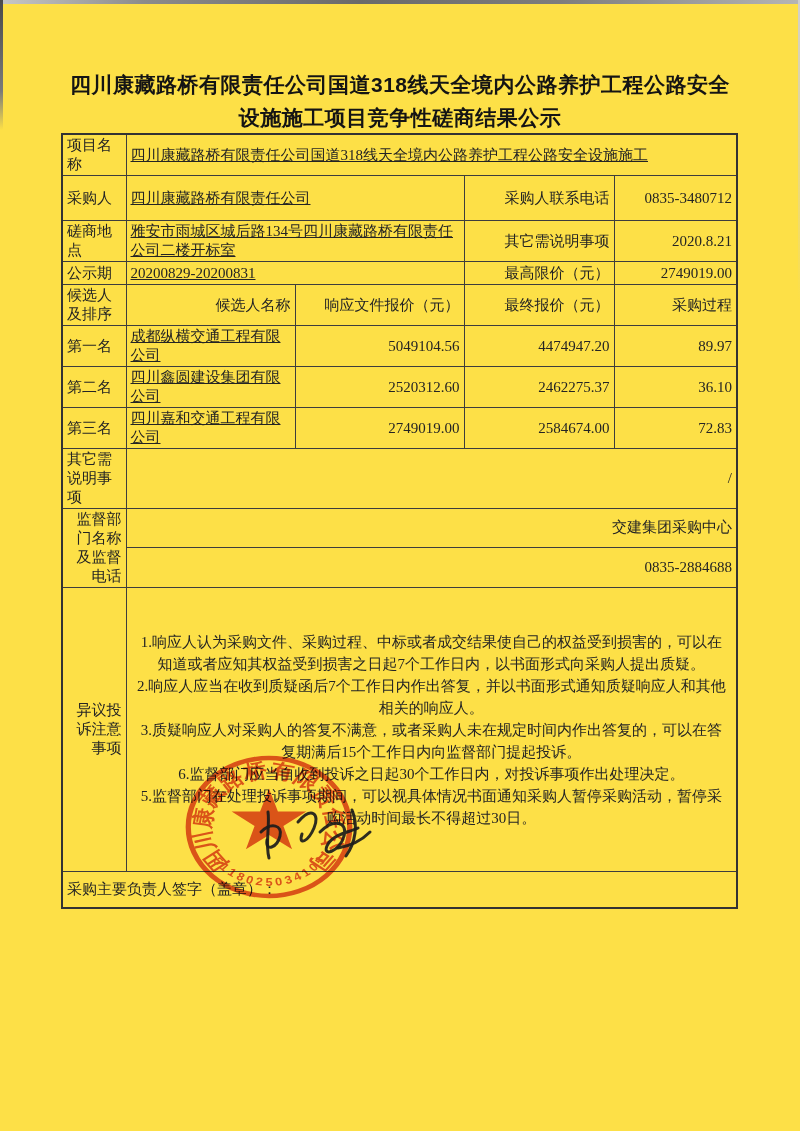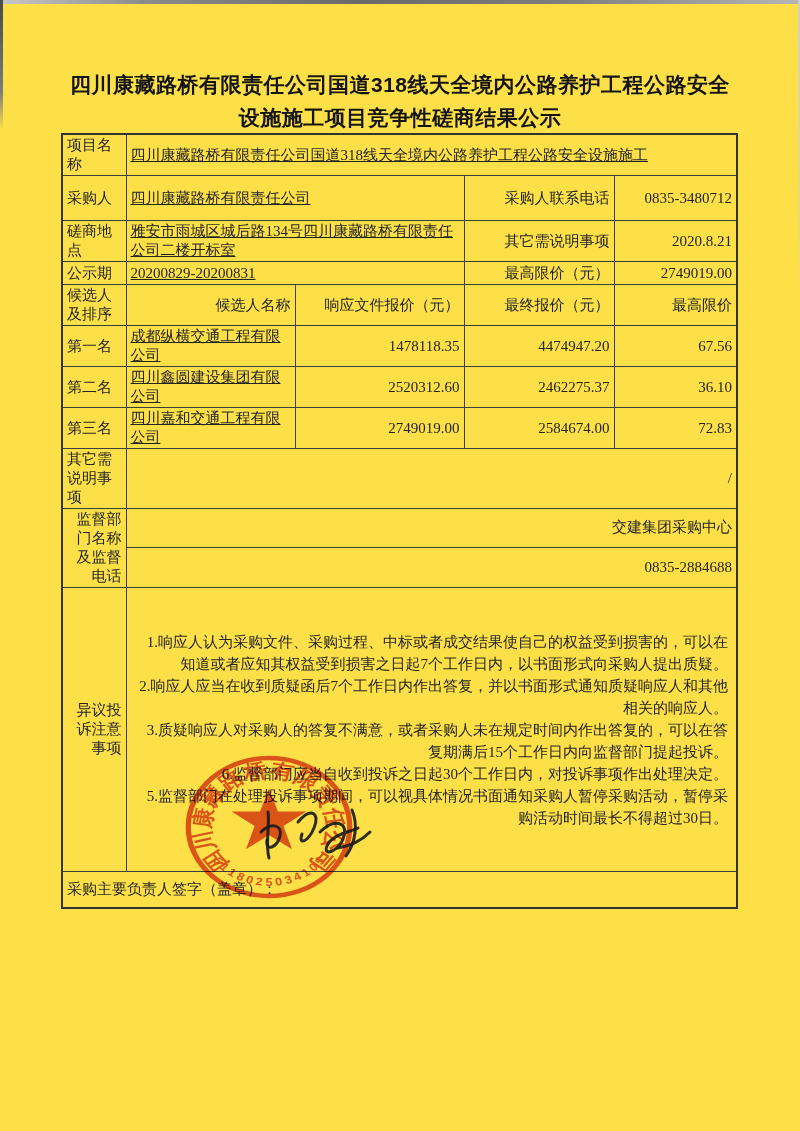--- a/index.html
+++ b/index.html
@@ -46,21 +46,21 @@
     vertical-align:middle;
     padding:1px 4px;
     line-height:19px;
     overflow:hidden;
   }
   table.results{border:2.5px solid #333;}
   .lab{text-align:left;padding-left:3px;}
   .cen{text-align:right;}
   .lft{text-align:left;padding-left:6px;text-decoration:underline;}
   .objection-content{
-    text-align:right;line-height:22px;padding:2px 4px;
+    text-align:center;line-height:22px;padding:2px 4px;
   }
   .sig-row-cell{padding-left:6px;}
   
   .company-seal{
     position:absolute;left:171px;top:741px;
     opacity:0.82;mix-blend-mode:multiply;
     pointer-events:none;
   }
   .seal-char{
     font-family:"Liberation Sans", sans-serif;
@@ -120,28 +120,28 @@
       <td class="lab">公示期</td>
       <td class="lft" colspan="2">20200829-20200831</td>
       <td class="cen">最高限价（元）</td>
       <td class="cen">2749019.00</td>
     </tr>
     <tr style="height:40px">
       <td class="lab">候选人及排序</td>
       <th class="cen">候选人名称</th>
       <th class="cen">响应文件报价（元）</th>
       <th class="cen">最终报价（元）</th>
-      <th class="cen">最高限价</th>
+      <th class="cen">采购过程</th>
     </tr>
     <tr style="height:37px">
       <td class="lab">第一名</td>
       <td class="lft">成都纵横交通工程有限公司</td>
-      <td class="cen">1478118.35</td>
+      <td class="cen">5049104.56</td>
       <td class="cen">4474947.20</td>
-      <td class="cen">67.56</td>
+      <td class="cen">89.97</td>
     </tr>
     <tr style="height:37px">
       <td class="lab">第二名</td>
       <td class="lft">四川鑫圆建设集团有限公司</td>
       <td class="cen">2520312.60</td>
       <td class="cen">2462275.37</td>
       <td class="cen">36.10</td>
     </tr>
     <tr style="height:36px">
       <td class="lab">第三名</td>

